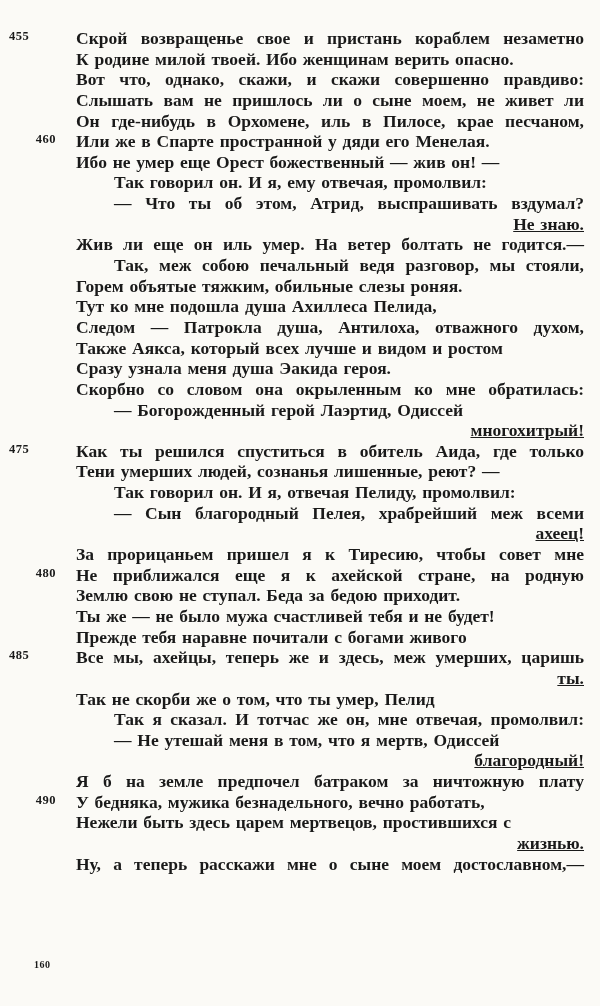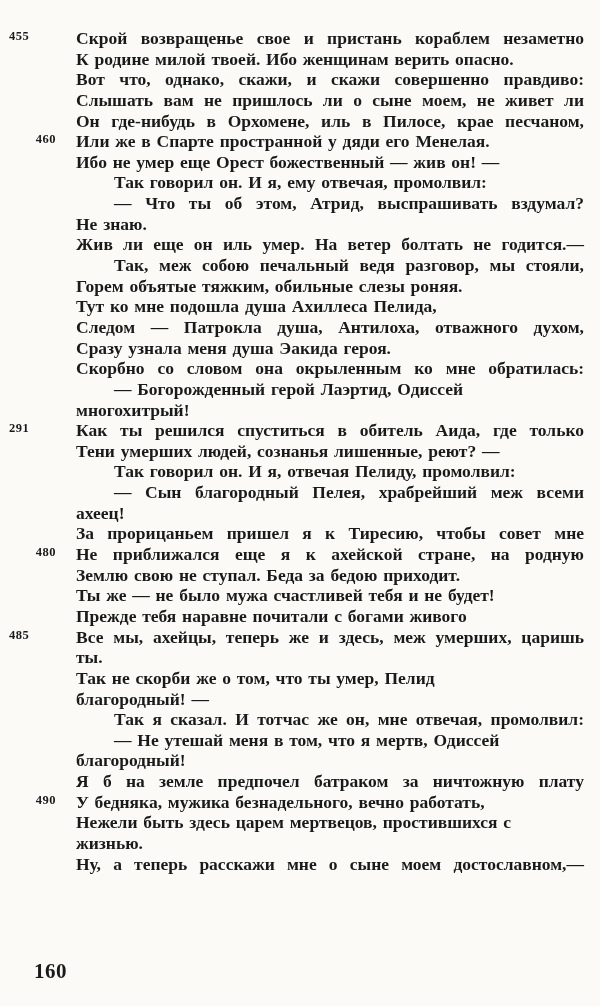--- a/index.html
+++ b/index.html
@@ -33,20 +33,22 @@
   }
   .verse-line {
     position: relative;
     white-space: normal;
   }
   .verse-line.j {
     text-align: justify;
     text-align-last: justify;
   }
   .verse-line.r {
+    text-align: right;
+    text-decoration: underline;
   }
   .verse-line.i {
     padding-left: 38px;
   }
   .verse-num {
     position: absolute;
     left: -67px;
     top: 0px;
     width: 47px;
     text-align: right;
@@ -55,21 +57,21 @@
     font-weight: 700;
     letter-spacing: 0.5px;
   }
   .verse-line.i .verse-num {
     left: -105px; 
   }
   .page-number {
     position: absolute;
     left: 25px;
     top: 959px;
-    font-size: 21px;
+    font-size: 10px;
     font-weight: 700;
     letter-spacing: 0.5px;
   }
 </style>
 </head>
 <body style="background: rgb(251, 250, 246); color: rgb(26, 26, 26);">
 
 <main class="page">
   <div class="text-block" id="poem">
       <div class="verse-line j"><span class="verse-num">455</span><span>Скрой возвращенье свое и пристань кораблем незаметно</span></div>
@@ -80,39 +82,39 @@
       <div class="verse-line l"><span class="verse-num">460</span><span>Или же в Спарте пространной у дяди его Менелая.</span></div>
       <div class="verse-line l"><span>Ибо не умер еще Орест божественный — жив он! —</span></div>
       <div class="verse-line l i"><span>Так говорил он. И я, ему отвечая, промолвил:</span></div>
       <div class="verse-line j i"><span>— Что ты об этом, Атрид, выспрашивать вздумал?</span></div>
       <div class="verse-line r"><span>Не знаю.</span></div>
       <div class="verse-line j"><span>Жив ли еще он иль умер. На ветер болтать не годится.—</span></div>
       <div class="verse-line j i"><span class="verse-num">465</span><span>Так, меж собою печальный ведя разговор, мы стояли,</span></div>
       <div class="verse-line l"><span>Горем объятые тяжким, обильные слезы роняя.</span></div>
       <div class="verse-line l"><span>Тут ко мне подошла душа Ахиллеса Пелида,</span></div>
       <div class="verse-line j"><span>Следом — Патрокла душа, Антилоха, отважного духом,</span></div>
+      <div class="verse-line l"><span>Также Аякса, который всех лучше и видом и ростом</span></div>
       <div class="verse-line l"><span>Сразу узнала меня душа Эакида героя.</span></div>
       <div class="verse-line j"><span>Скорбно со словом она окрыленным ко мне обратилась:</span></div>
       <div class="verse-line l i"><span>— Богорожденный герой Лаэртид, Одиссей</span></div>
       <div class="verse-line r"><span>многохитрый!</span></div>
-      <div class="verse-line j"><span class="verse-num">291</span><span>Как ты решился спуститься в обитель Аида, где только</span></div>
+      <div class="verse-line j"><span class="verse-num">475</span><span>Как ты решился спуститься в обитель Аида, где только</span></div>
       <div class="verse-line l"><span>Тени умерших людей, сознанья лишенные, реют? —</span></div>
       <div class="verse-line l i"><span>Так говорил он. И я, отвечая Пелиду, промолвил:</span></div>
       <div class="verse-line j i"><span>— Сын благородный Пелея, храбрейший меж всеми</span></div>
       <div class="verse-line r"><span>ахеец!</span></div>
       <div class="verse-line j"><span>За прорицаньем пришел я к Тиресию, чтобы совет мне</span></div>
       <div class="verse-line l"><span class="verse-num">480</span></div>
       <div class="verse-line j"><span>Не приближался еще я к ахейской стране, на родную</span></div>
       <div class="verse-line l"><span>Землю свою не ступал. Беда за бедою приходит.</span></div>
       <div class="verse-line l"><span>Ты же — не было мужа счастливей тебя и не будет!</span></div>
       <div class="verse-line l"><span>Прежде тебя наравне почитали с богами живого</span></div>
       <div class="verse-line j"><span class="verse-num">485</span><span>Все мы, ахейцы, теперь же и здесь, меж умерших, царишь</span></div>
       <div class="verse-line r"><span>ты.</span></div>
       <div class="verse-line l"><span>Так не скорби же о том, что ты умер, Пелид</span></div>
-      <div class="verse-line r"><span>благородный! —</span></div>
       <div class="verse-line j i"><span>Так я сказал. И тотчас же он, мне отвечая, промолвил:</span></div>
       <div class="verse-line l i"><span>— Не утешай меня в том, что я мертв, Одиссей</span></div>
       <div class="verse-line r"><span>благородный!</span></div>
       <div class="verse-line j"><span>Я б на земле предпочел батраком за ничтожную плату</span></div>
       <div class="verse-line l"><span class="verse-num">490</span><span>У бедняка, мужика безнадельного, вечно работать,</span></div>
       <div class="verse-line l"><span>Нежели быть здесь царем мертвецов, простившихся с</span></div>
       <div class="verse-line r"><span>жизнью.</span></div>
       <div class="verse-line j"><span>Ну, а теперь расскажи мне о сыне моем достославном,—</span></div>
     </div>
   <div class="page-number">160</div>

